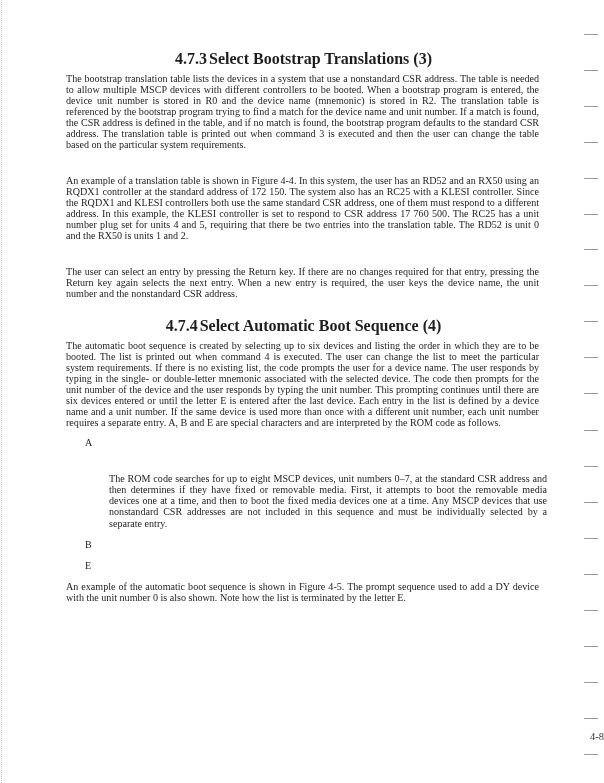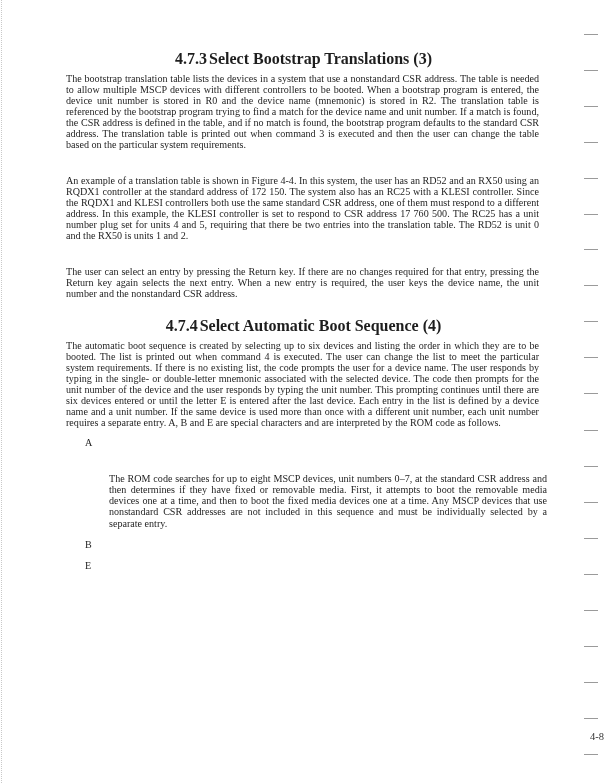--- a/index.html
+++ b/index.html
@@ -87,16 +87,17 @@
         <span class="body">The ROM code searches for up to eight MSCP devices, unit numbers 0–7, at the standard CSR address and then determines if they have fixed or removable media. First, it attempts to boot the removable media devices one at a time, and then to boot the fixed media devices one at a time. Any MSCP devices that use nonstandard CSR addresses are not included in this sequence and must be individually selected by a separate entry.</span>
       </div>
       <div class="list-item">
         <span class="letter">B</span>
       </div>
       <div class="list-item">
         <span class="letter">E</span>
       </div>
     </div>
 
+    <p>An example of the automatic boot sequence is shown in Figure 4-5. The prompt sequence used to add a DY device with the unit number 0 is also shown. Note how the list is terminated by the letter E.</p>
   </section>
 </div>
 
 <div class="page-number">4-8</div>
 
 </body></html>

